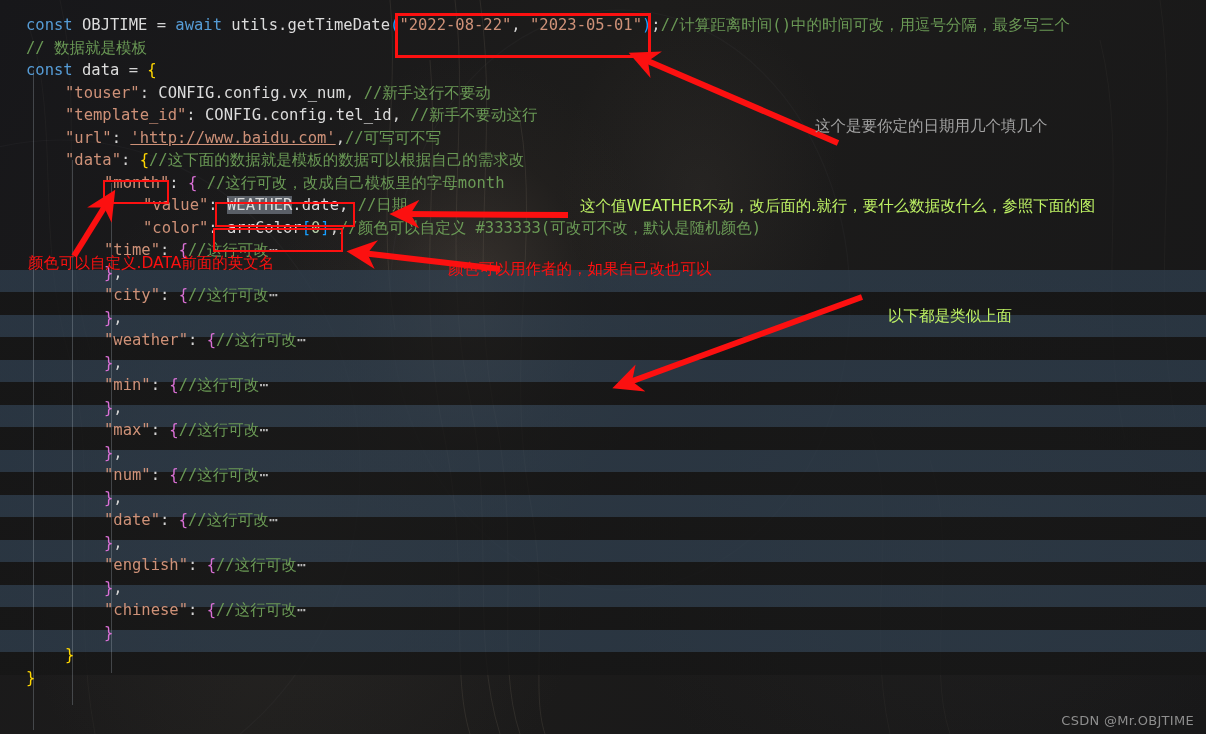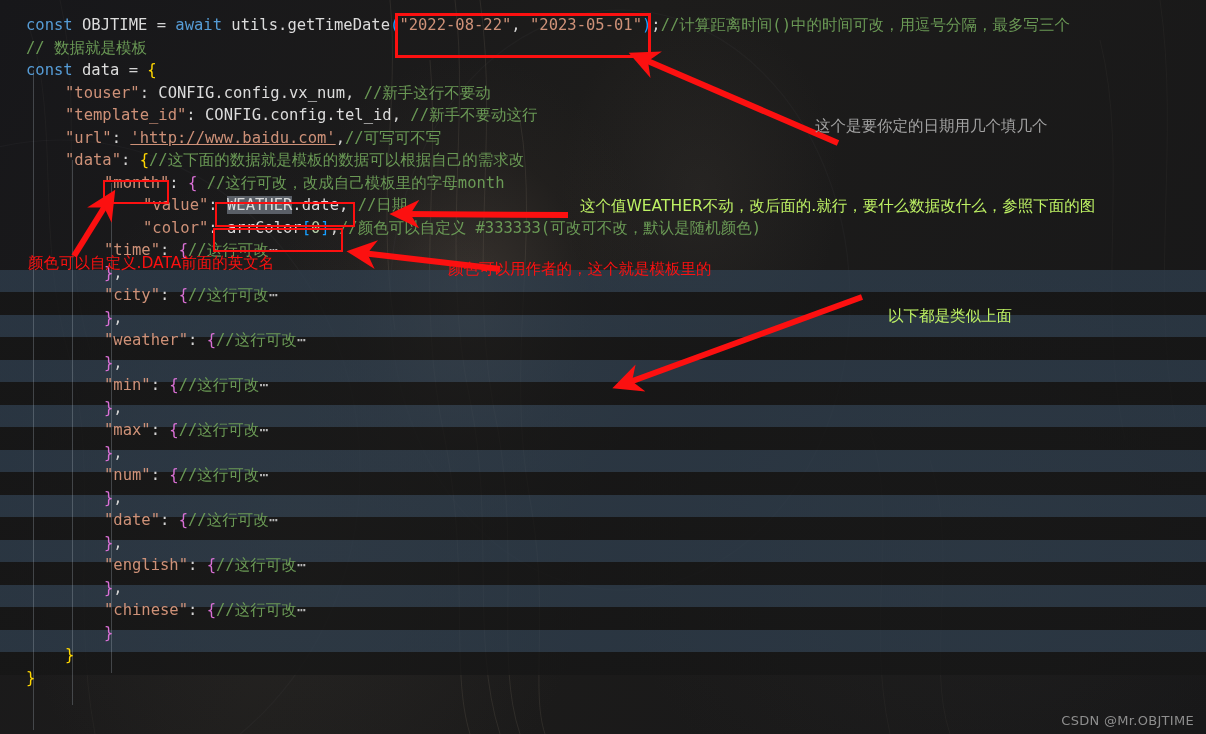--- a/index.html
+++ b/index.html
@@ -183,18 +183,18 @@
         <line x1="74" y1="256" x2="107" y2="203"></line>
         <line x1="500" y1="269" x2="362" y2="253"></line>
         <line x1="862" y1="297" x2="627" y2="383"></line>
       </g>
   </svg>
 
   <div id="labels">
       <div class="anno" style="left: 815px; top: 118px; color: #a3a3a3;">这个是要你定的日期用几个填几个</div>
       <div class="anno" style="left: 580px; top: 198px; color: #bef264;">这个值WEATHER不动，改后面的.就行，要什么数据改什么，参照下面的图</div>
       <div class="anno" style="left: 28px; top: 255px; color: rgb(252, 16, 16);">颜色可以自定义.DATA前面的英文名</div>
-      <div class="anno" style="left: 448px; top: 261px; color: rgb(252, 16, 16);">颜色可以用作者的，这个就是模板里的</div>
+      <div class="anno" style="left: 448px; top: 261px; color: rgb(252, 16, 16);">颜色可以用作者的，如果自己改也可以</div>
       <div class="anno" style="left: 888px; top: 308px; color: #bef264;">以下都是类似上面</div>
     </div>
 
   <div class="watermark">CSDN @Mr.OBJTIME</div>
 </div>
 
 </body></html>

